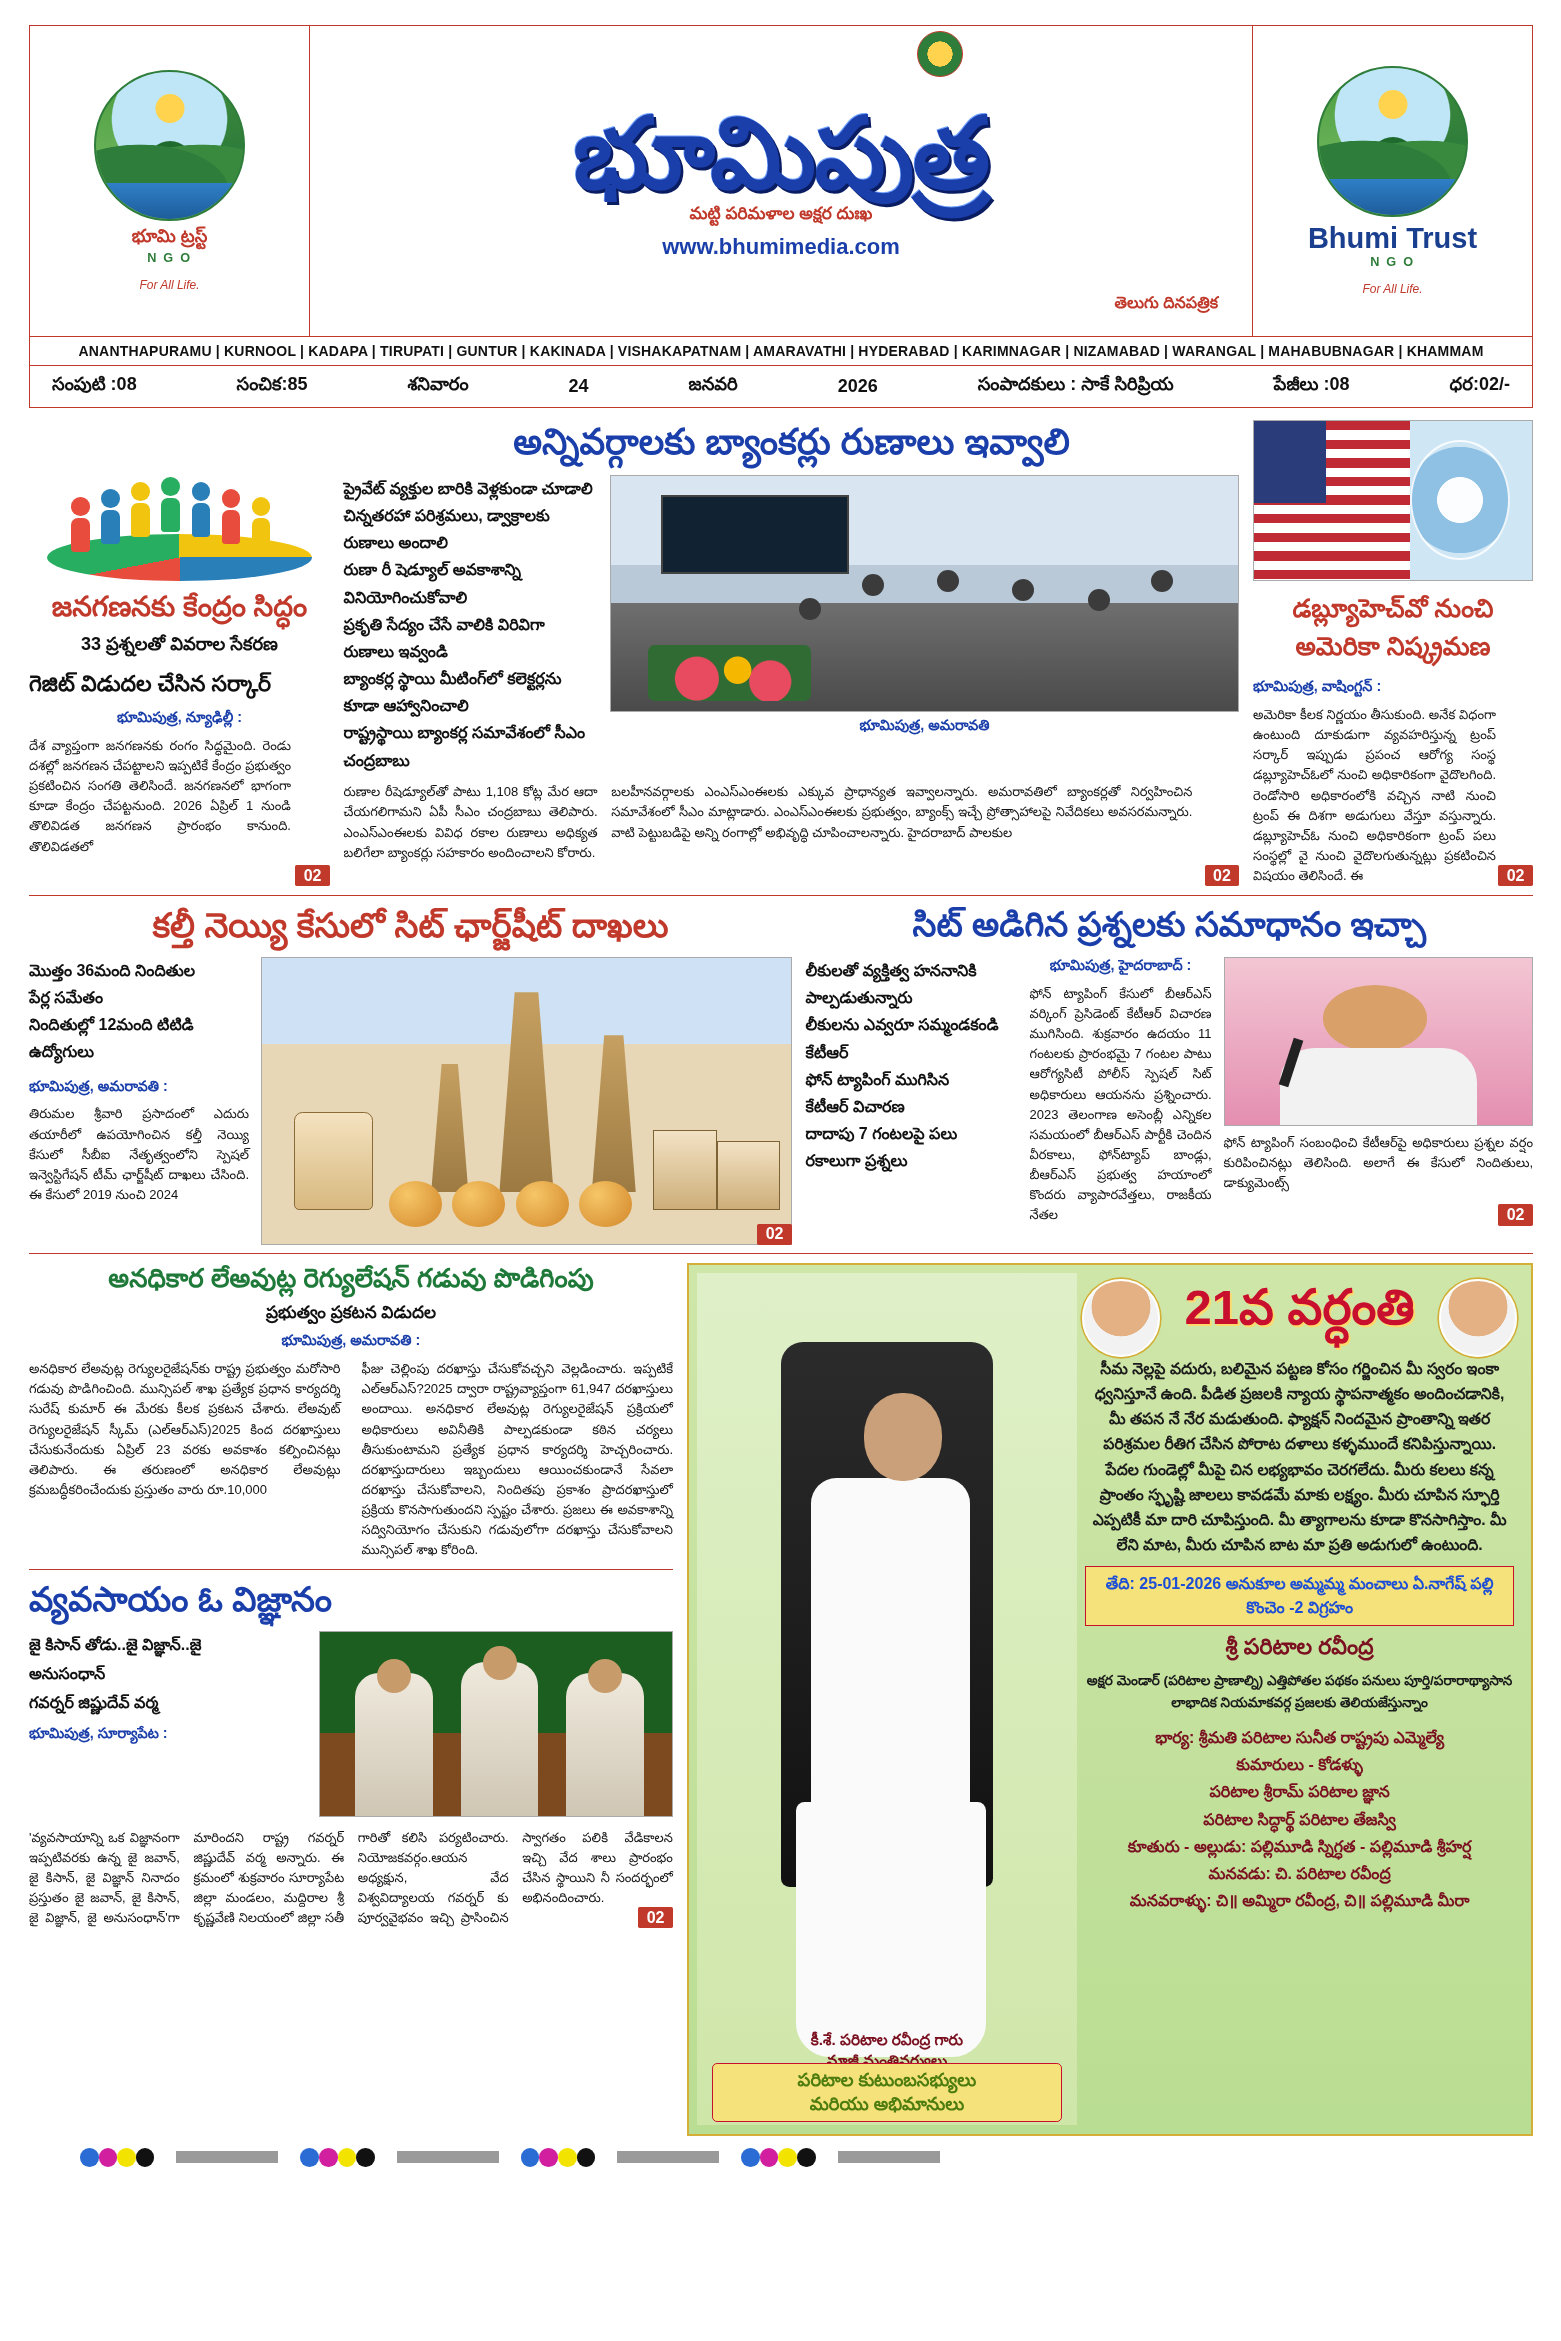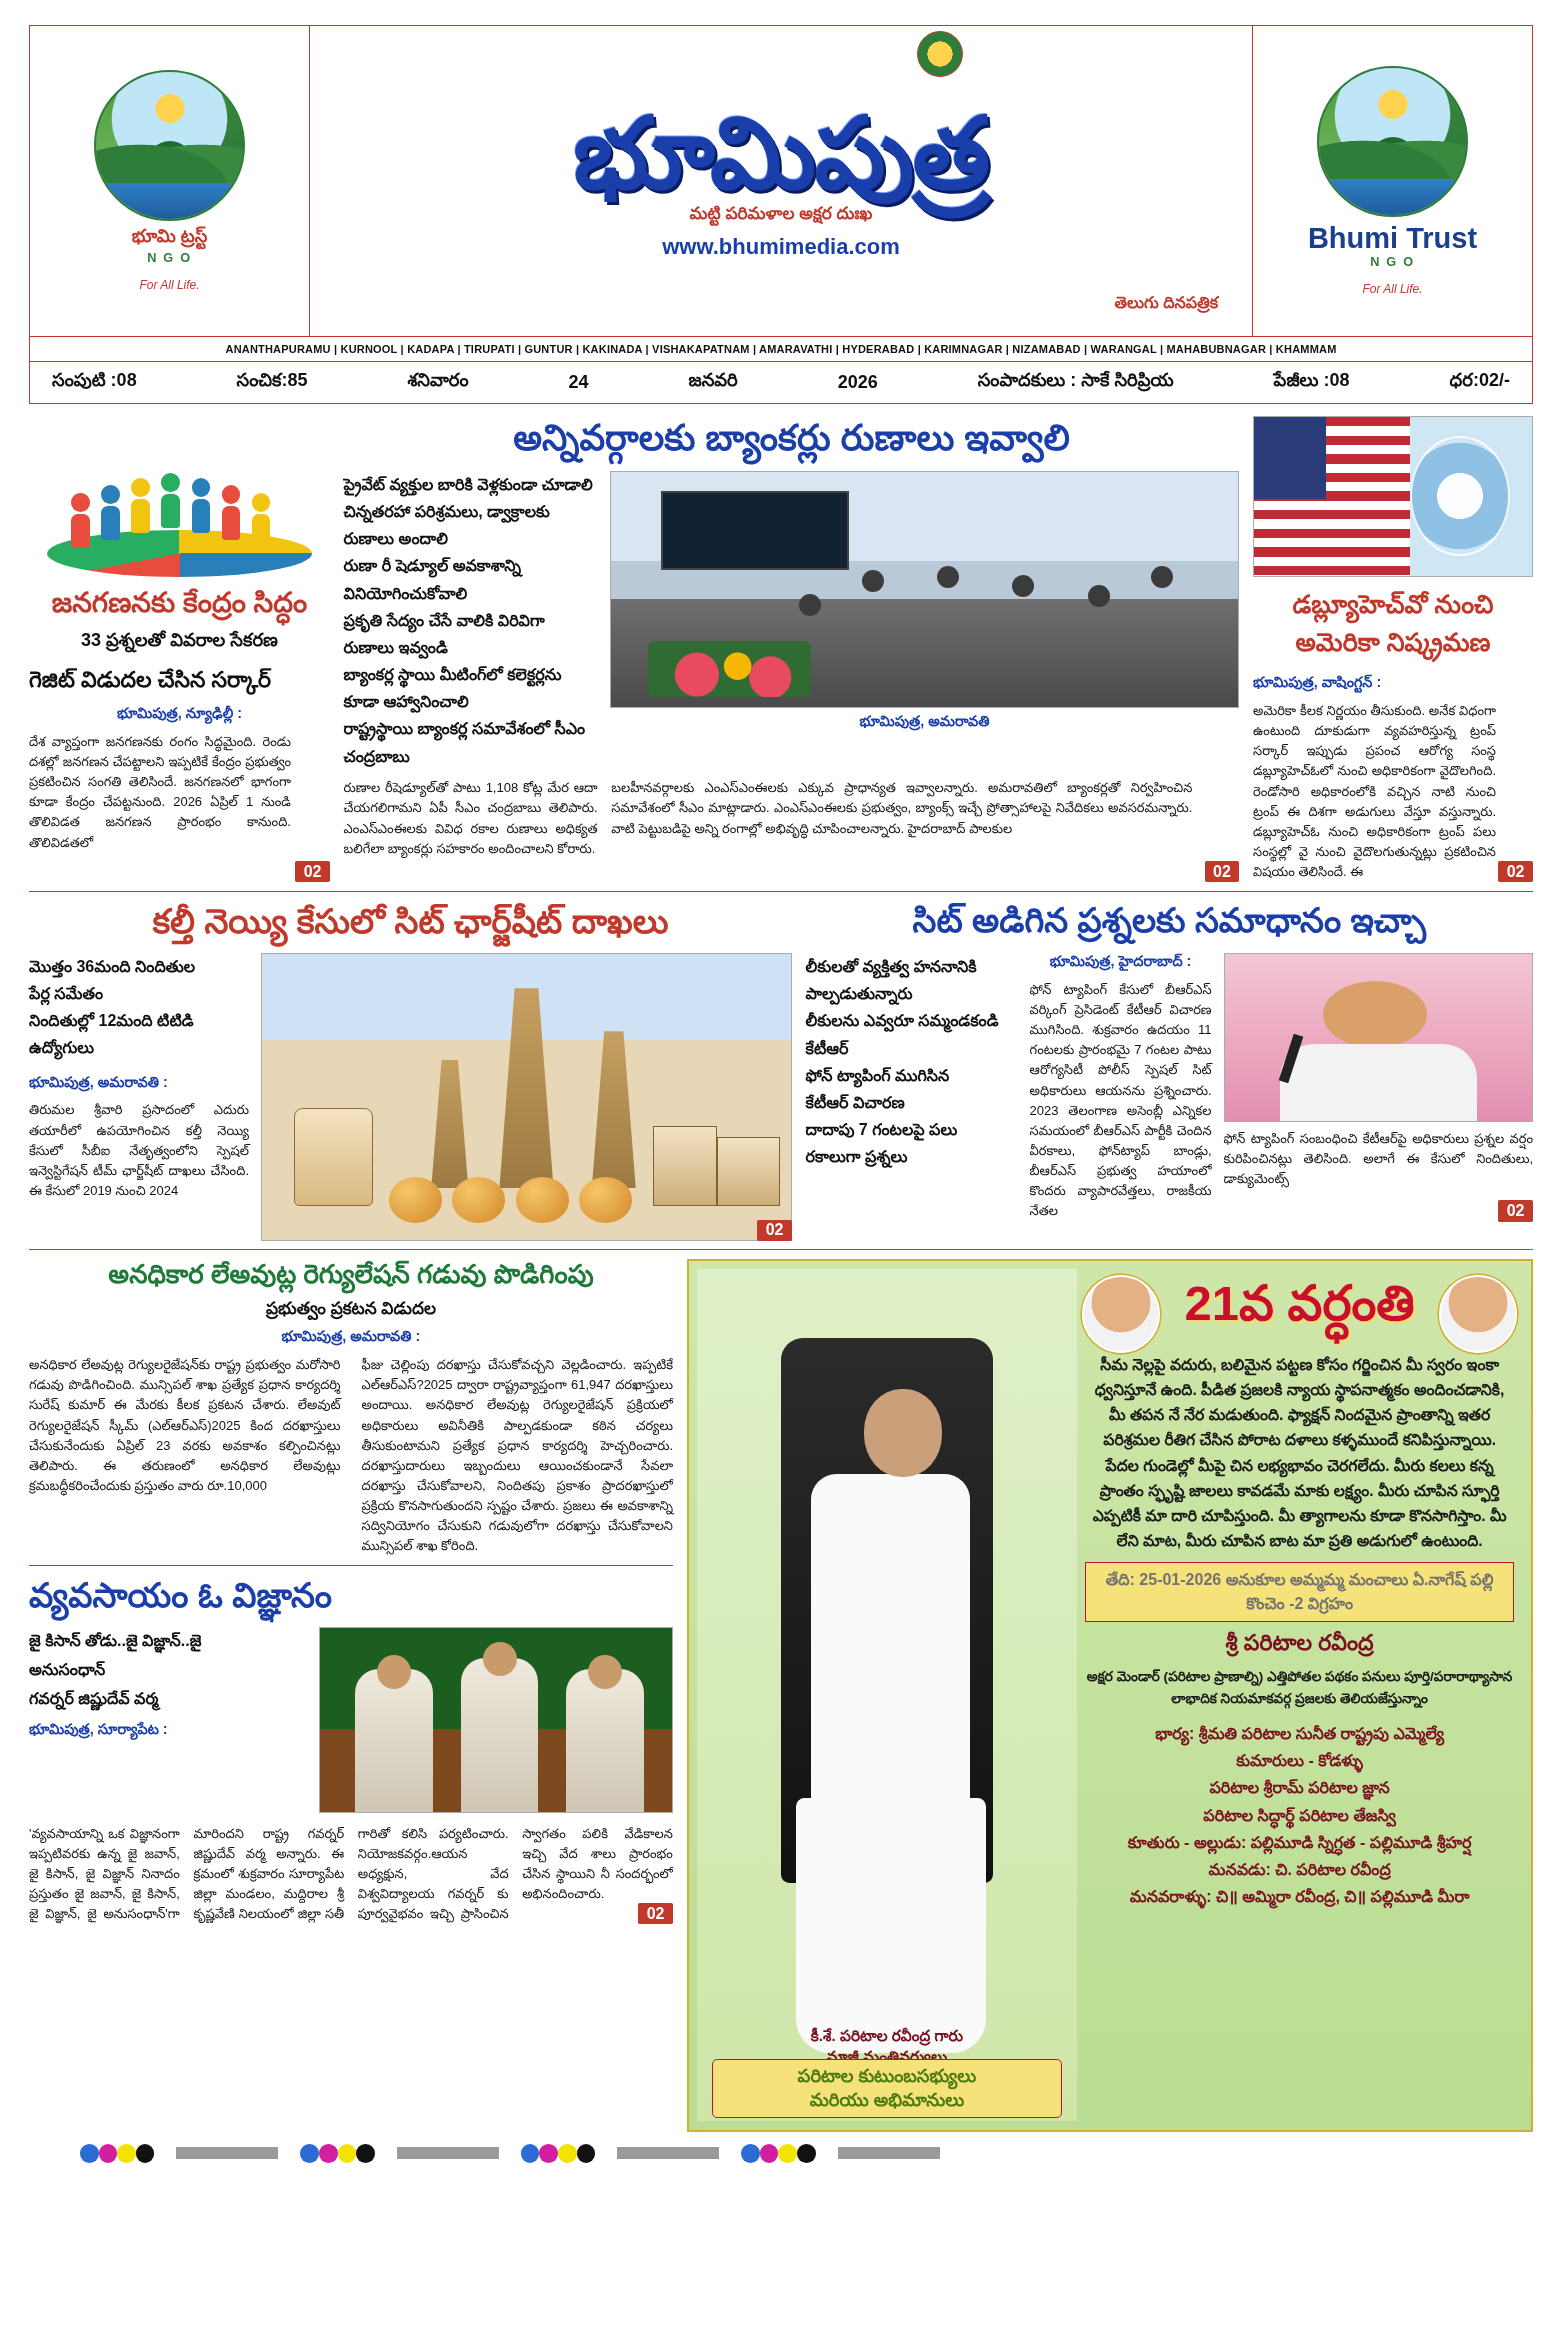--- a/index.html
+++ b/index.html
@@ -85,21 +85,21 @@
   .mh-seal {
     position:absolute; top: 5.1px; left: 50%; transform: translateX(136px);
     width: 46px; height: 46px; border-radius: 50%;
     background: radial-gradient(circle, #ffd34d 0 40%, #2f7d3a 41% 100%);
     border: 1.7px solid #c0392b;
   }
 
   .cities {
     border: 1.7px solid #c0392b; border-top: none;
     background:#fff; text-align:center;
-    font-size: 11px; font-weight: bold; letter-spacing: 0.2px;
+    font-size: 14px; font-weight: bold; letter-spacing: 0.2px;
     padding: 6px 1px; color:#111;
   }
   .issueline {
     border: 1.7px solid #c0392b; border-top: none;
     display:flex; align-items:center; justify-content:space-between;
     padding: 7.6px 22px; font-size: 18px; font-weight:bold; color:#111;
   }
   .issueline span { white-space: nowrap; }
 
   
@@ -238,21 +238,21 @@
     text-shadow: 1.7px 1.7px 0 #ffd96b;
   }
   .ad-head {
     position:absolute; top:5.1px; width:78px; height:78px; border-radius:50%;
     background: radial-gradient(circle at 50% 35%, #e3b184 0 48%, #f2f2f2 49%);
     border:2.5px solid #fff; box-shadow:0 0 0 1.7px #d4af37;
   }
   .ad-text { font-size: 15.7px; line-height:1.6; color:#1a1a1a; text-align:center; font-weight:600;}
   .ad-band {
     margin: 8.5px 0; background: #f6e27a; border:1.7px solid #c8102e;
-    text-align:center; padding:5.1px; color:#737373; font-weight:bold; font-size:16px; line-height:1.5;
+    text-align:center; padding:5.1px; color:#1d4ed8; font-weight:bold; font-size:16px; line-height:1.5;
   }
   .ad-names { text-align:center; font-size:16px; line-height:1.7; color:#7a1020; font-weight:bold;}
   .ad-photo {
     position:absolute; inset:0;
     background: linear-gradient(#dff0c8, #cfe6a9);
   }
   .ad-chair {
     position:absolute; left:22%; top:8%; width:56%; height:64%;
     background: linear-gradient(#2b2b2b, #111); border-radius: 22px 22px 8.5px 8.5px;
   }

